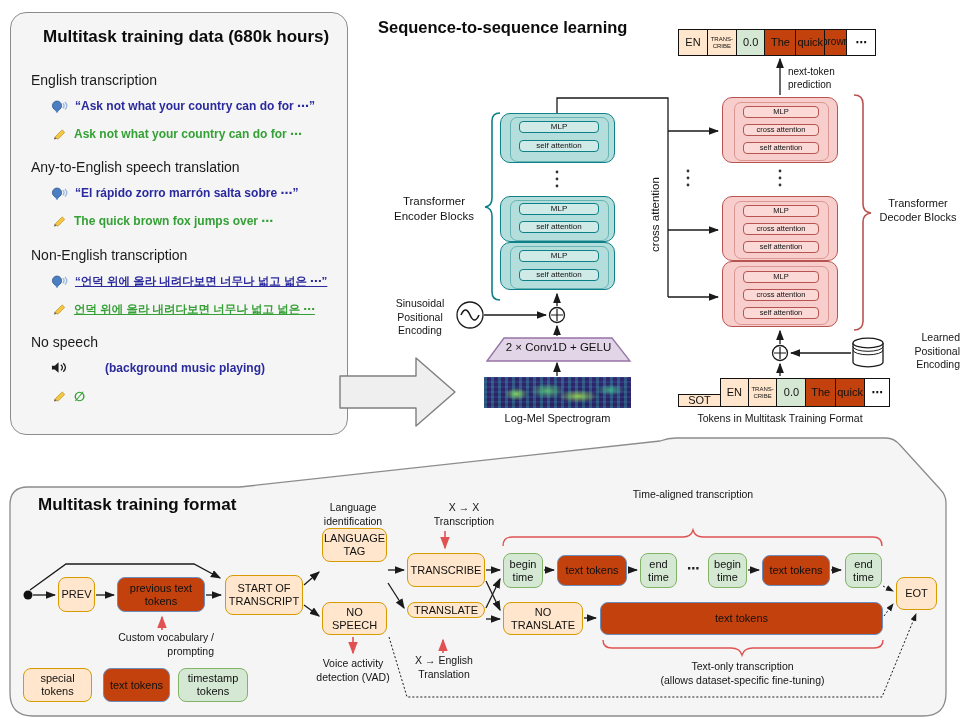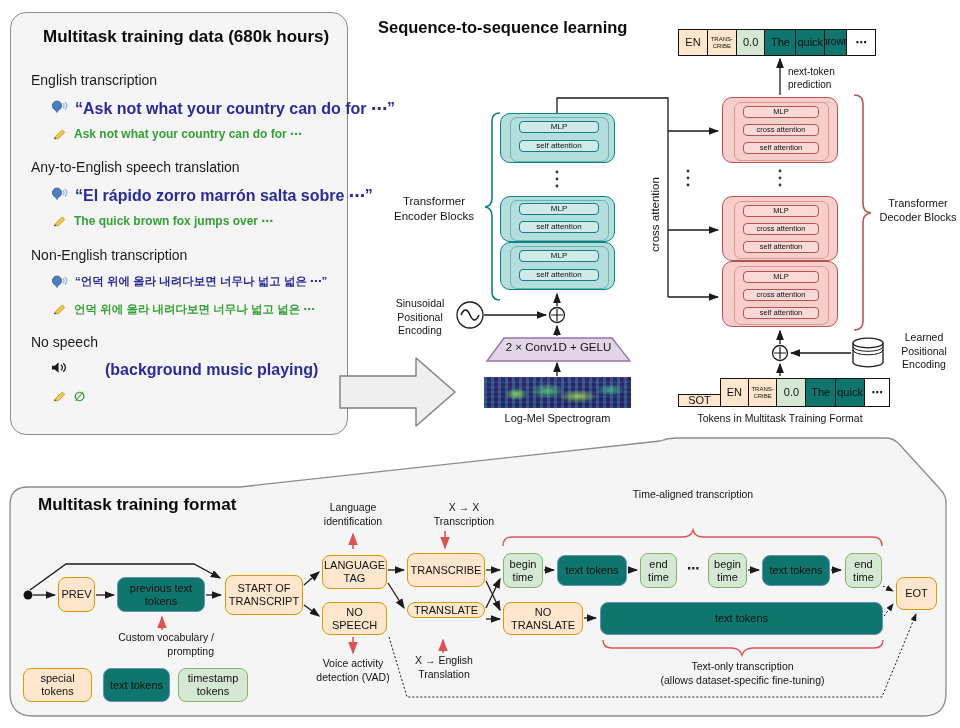--- a/index.html
+++ b/index.html
@@ -6,27 +6,27 @@
   #stage{position:relative;width:960px;height:728px;background:#ffffff;overflow:hidden;
          font-family:"Liberation Sans","DejaVu Sans",sans-serif;color:#111;}
   .abs{position:absolute;box-sizing:border-box;}
   #left-panel{left:10px;top:12px;width:338px;height:423px;background:#f5f5f5;
               border:1.3px solid #8c8c8c;border-radius:16px;z-index:0;}
   #wires{position:absolute;left:0;top:0;width:960px;height:728px;z-index:1;pointer-events:none;}
   .z2{z-index:2;}
   .panel-title{font-size:17px;font-weight:bold;color:#0c0c0c;white-space:nowrap;}
   .sec-head{font-size:14px;color:#1b1b1b;white-space:nowrap;}
   .q-row{display:flex;align-items:flex-start;gap:7px;white-space:nowrap;}
-  .q-audio{font-size:16px;font-weight:600;color:#2a2a9e;}
+  .q-audio{font-size:12px;font-weight:600;color:#2a2a9e;}
   .q-text{font-size:12px;font-weight:600;color:#35a035;}
-  .kr{font-size:11.5px;}
+  .kr{font-size:11.5px;text-decoration:underline;}
   .box{display:flex;align-items:center;justify-content:center;text-align:center;
        border-radius:8px;border:1.3px solid;font-size:11px;line-height:1.15;background:#fff;}
   .special{background:#ffe6cc;border-color:#d79b00;}
-  .text-tok{background:#0f766e;border-color:#6c8ebf;}
+  .text-tok{background:#c2410c;border-color:#6c8ebf;}
   .timestamp{background:#d5e8d4;border-color:#82b366;}
   .plain{background:#ffffff;border-color:#c9c9c9;}
   .tok-row{display:flex;}
   .tok-cell{box-sizing:border-box;border:1.2px solid;border-radius:0;margin-left:-1.2px;
             display:flex;align-items:center;justify-content:center;text-align:center;
             font-size:11px;line-height:1.05;overflow:hidden;}
   .tok-cell:first-child{margin-left:0;}
   .tok-tiny{font-size:6px;letter-spacing:0;}
   .blk{border-radius:10px;border:1.5px solid;}
   .enc{background:#b3dedb;border-color:#0e8088;}
@@ -275,21 +275,21 @@
     <div class="bar dec-bar" style="left:20px;top:9px;width:76px;height:12px;">MLP</div>
     <div class="bar dec-bar" style="left:20px;top:27px;width:76px;height:12px;">cross attention</div>
     <div class="bar dec-bar" style="left:20px;top:45px;width:76px;height:12px;">self attention</div>
   </div>
 
   <div class="abs z2 lbl" style="left:386px;top:194px;width:96px;">Transformer Encoder Blocks</div>
   <div class="abs z2 lbl" style="left:874px;top:196px;width:88px;font-size:11px;">Transformer Decoder Blocks</div>
   <div class="abs z2 lbl rot" style="left:600px;top:207px;width:110px;">cross attention</div>
 
   <div class="abs z2 lbl-sm" style="left:388px;top:297px;width:64px;">Sinusoidal Positional Encoding</div>
-  <div class="abs z2 lbl-sm" style="left:888px;top:331px;width:72px;">Learned Positional Encoding</div>
+  <div class="abs z2 lbl-sm" style="left:888px;top:331px;width:72px;text-align:right;">Learned Positional Encoding</div>
 
   <svg class="abs z2" style="left:480px;top:335px;" width="156" height="28" viewBox="0 0 156 28">
     <path d="M7,26 L24,3 L132,3 L150,26 Z" fill="#e1d5e7" stroke="#9673a6" stroke-width="1.3"></path>
   </svg>
   <div class="abs z2" style="left:487px;top:341px;width:143px;font-size:11.5px;text-align:center;">2 × Conv1D + GELU</div>
   <div id="spectrogram" class="abs z2" style="left:484px;top:377px;width:147px;height:31px;"></div>
   <div class="abs z2 lbl-sm" style="left:495px;top:411px;width:125px;font-size:11px;">Log-Mel Spectrogram</div>
 
   <div class="abs z2 tok-row" style="left:678px;top:378px;height:29px;">
     <div class="tok-cell special" style="width:43px;margin-top:16px;">SOT</div>
@@ -300,21 +300,21 @@
     <div class="tok-cell text-tok" style="width:30px;">quick</div>
     <div class="tok-cell plain" style="width:26px;font-weight:bold;">⋯</div>
   </div>
   <div class="abs z2 lbl-sm" style="left:692px;top:412px;width:176px;font-size:10.5px;">Tokens in Multitask Training Format</div>
 
   <div class="abs z2 panel-title" style="left:38px;top:495px;">Multitask training format</div>
 
   <div class="abs z2 box special" style="left:58px;top:577px;width:37px;height:35px;">PREV</div>
   <div class="abs z2 box text-tok" style="left:117px;top:577px;width:88px;height:35px;">previous text tokens</div>
   <div class="abs z2 box special" style="left:225px;top:575px;width:78px;height:40px;">START OF TRANSCRIPT</div>
-  <div class="abs z2 box special" style="left:322px;top:555px;width:65px;height:34px;">LANGUAGE TAG</div>
+  <div class="abs z2 box special" style="left:322px;top:528px;width:65px;height:34px;">LANGUAGE TAG</div>
   <div class="abs z2 box special" style="left:322px;top:602px;width:65px;height:33px;">NO SPEECH</div>
   <div class="abs z2 box special" style="left:407px;top:553px;width:78px;height:34px;">TRANSCRIBE</div>
   <div class="abs z2 box special" style="left:407px;top:602px;width:78px;height:16px;">TRANSLATE</div>
   <div class="abs z2 box timestamp" style="left:503px;top:553px;width:40px;height:35px;">begin time</div>
   <div class="abs z2 box text-tok" style="left:557px;top:555px;width:70px;height:31px;">text tokens</div>
   <div class="abs z2 box timestamp" style="left:640px;top:553px;width:37px;height:35px;">end time</div>
   <div class="abs z2 ellipsis-h" style="left:681px;top:561px;width:26px;">⋯</div>
   <div class="abs z2 box timestamp" style="left:708px;top:553px;width:39px;height:35px;">begin time</div>
   <div class="abs z2 box text-tok" style="left:762px;top:555px;width:68px;height:31px;">text tokens</div>
   <div class="abs z2 box timestamp" style="left:845px;top:553px;width:37px;height:35px;">end time</div>

